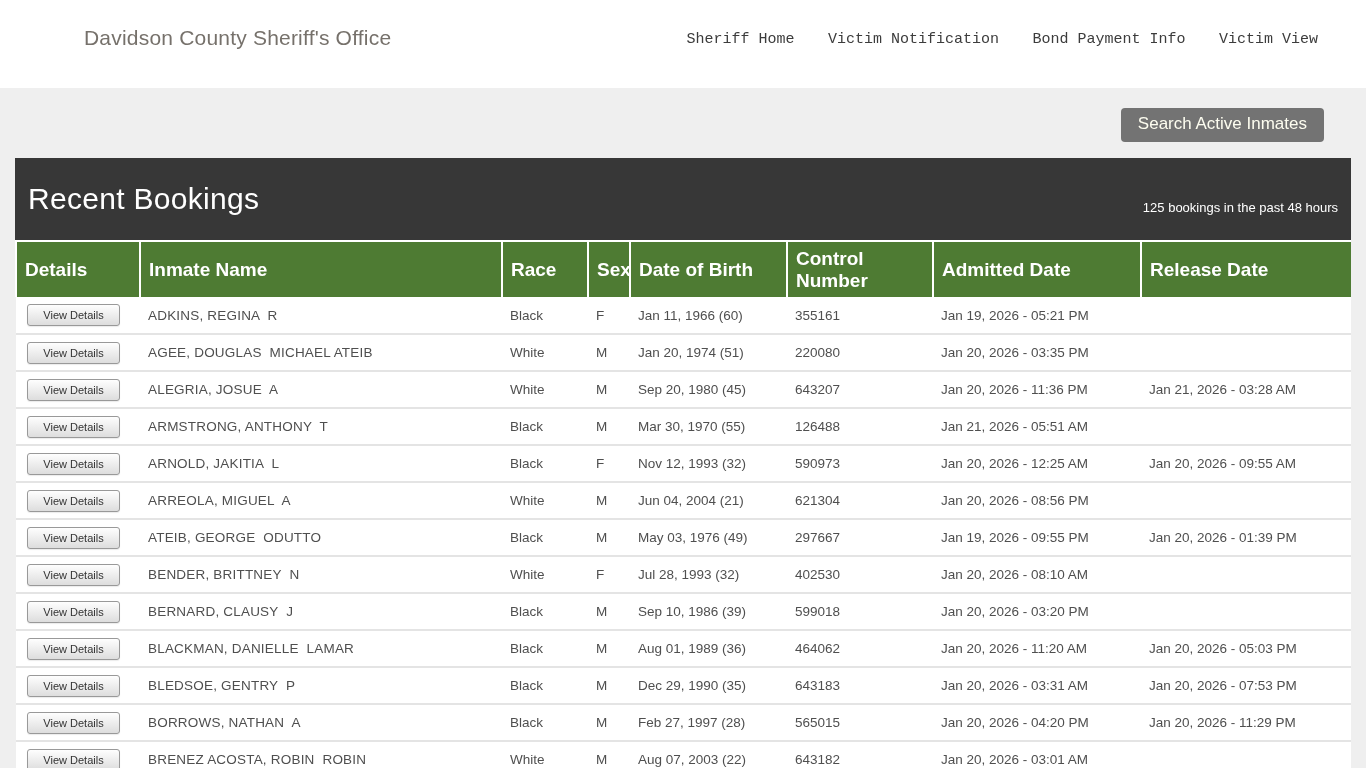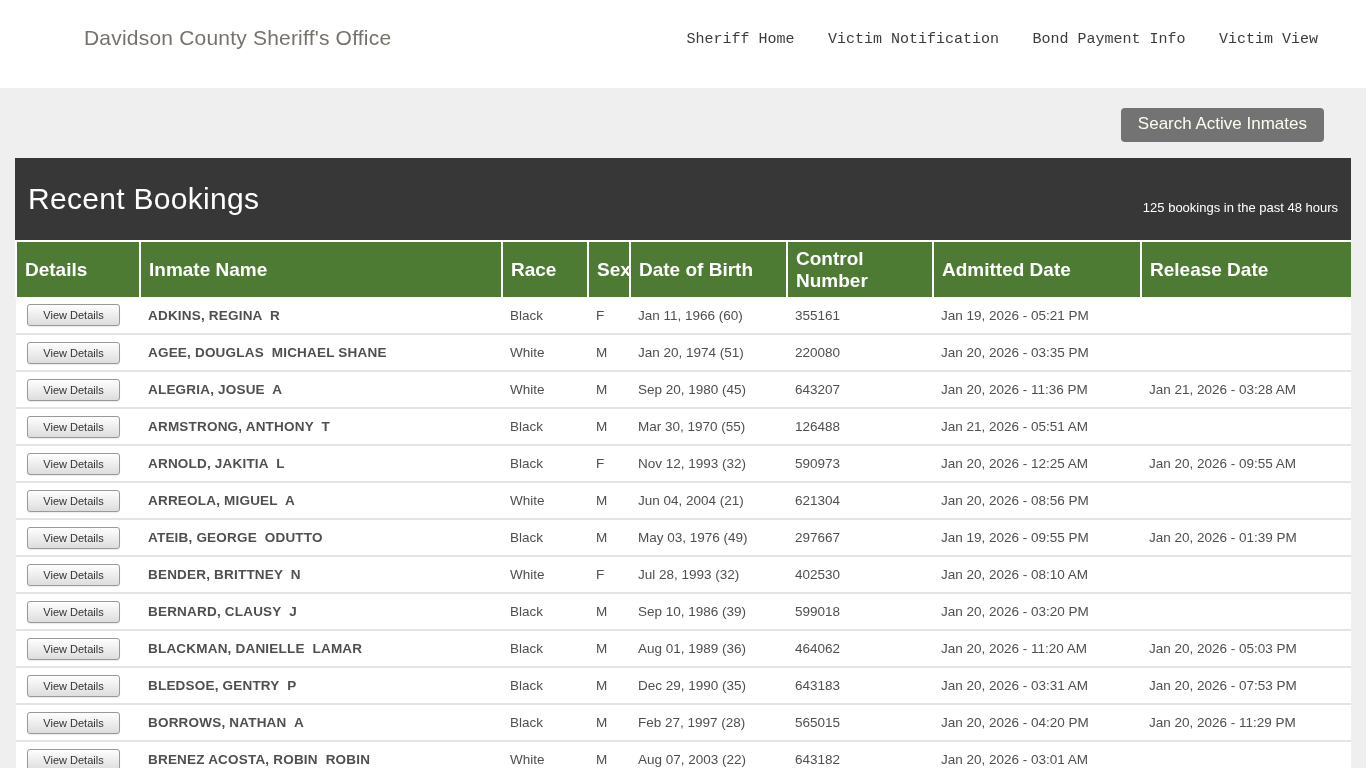--- a/index.html
+++ b/index.html
@@ -87,21 +87,21 @@
   table.bookings td {
     background: #ffffff;
     color: #4f4f4f;
     font-size: 13.5px;
     padding: 2px 8px;
     height: 37px;
     vertical-align: middle;
     border-bottom: 2px solid #e4e4e4;
   }
   td.c-name {
-    font-weight: bold;
+    font-weight: normal;
     color: #1d1d1d;
     font-size: 14px;
     vertical-align: top;
     padding-top: 7px;
     white-space: pre;
     letter-spacing: 0.2px;
     margin-top: 42px;
   }
   .vd {
     display: block;
@@ -174,21 +174,21 @@
     <td class="c-dob">Jan 11, 1966 (60)</td>
     <td class="c-ctrl">355161</td>
     <td class="c-adm">Jan 19, 2026 - 05:21 PM</td>
     <td class="c-rel"></td>
   </tr>
 
   <tr>
     <td class="c-details">
           <button class="vd">View Details</button>
         </td>
-    <td class="c-name">AGEE, DOUGLAS  MICHAEL SHANE</td>
+    <td class="c-name">AGEE, DOUGLAS  MICHAEL ATEIB</td>
     <td class="c-race">White</td>
     <td class="c-sex">M</td>
     <td class="c-dob">Jan 20, 1974 (51)</td>
     <td class="c-ctrl">220080</td>
     <td class="c-adm">Jan 20, 2026 - 03:35 PM</td>
     <td class="c-rel"></td>
   </tr>
 
   <tr>
     <td class="c-details">

